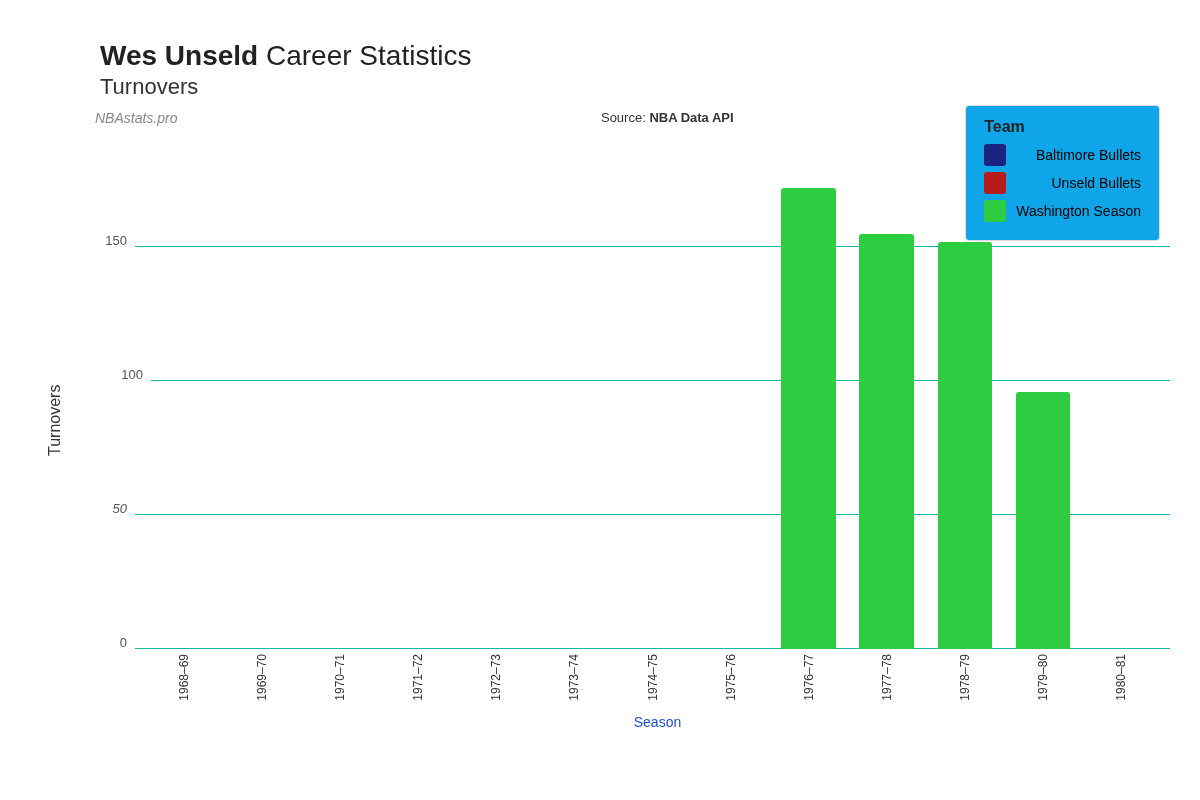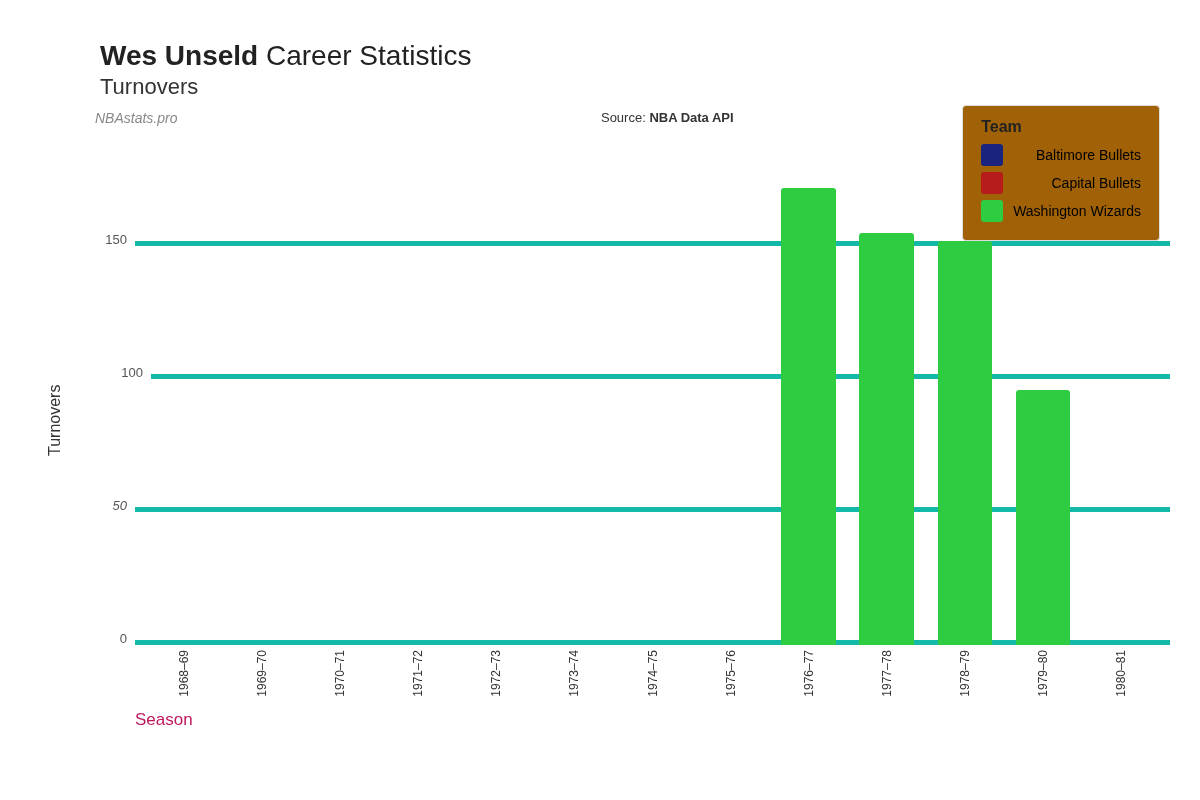--- a/index.html
+++ b/index.html
@@ -74,21 +74,21 @@
       font-size: 13px;
       color: #333;
     }
     .source-api strong {
       font-weight: bold;
     }
     .legend {
       position: absolute;
       top: -5px;
       right: 20px;
-      background: #a16207;
+      background: #0ea5e9;
       border: 1px solid #ddd;
       border-radius: 4px;
       padding: 12px 18px;
       font-size: 14px;
     }
     .legend-title {
       font-size: 16px;
       font-weight: bold;
       margin-bottom: 8px;
       color: #222;
@@ -115,21 +115,21 @@
       position: absolute;
       top: 0;
       left: 60px;
       right: 10px;
       bottom: 60px;
     }
     .grid-line {
       position: absolute;
       left: 0;
       right: 0;
-      border-top: 5px solid #14b8a6;
+      border-top: 1px solid #14b8a6;
       display: flex;
       align-items: center;
     }
     .grid-label {
       position: absolute;
       right: 100%;
       padding-right: 8px;
       font-size: 13px;
       color: #555;
       transform: translateY(-50%);
@@ -178,23 +178,23 @@
       padding-top: 5px;
     }
     .x-label {
       font-size: 12px;
       color: #333;
       writing-mode: vertical-rl;
       transform: rotate(180deg);
       white-space: nowrap;
     }
     .x-axis-title {
-      text-align: left;
-      font-size: 17px;
-      color: #be185d;
+      text-align: center;
+      font-size: 14px;
+      color: #1d4ed8;
       margin-top: 5px;
       padding-left: 60px;
     }
   </style>
 </head>
 <body>
 
 <div class="chart-container">
   <div class="title-area">
     <div class="main-title">
@@ -212,25 +212,25 @@
       </div>
 
       <div class="legend">
         <div class="legend-title">Team</div>
         <div class="legend-item">
           <div class="legend-color" style="background:#1a237e;"></div>
           <span>Baltimore Bullets</span>
         </div>
         <div class="legend-item">
           <div class="legend-color" style="background:#b71c1c;"></div>
-          <span>Capital Bullets</span>
+          <span>Unseld Bullets</span>
         </div>
         <div class="legend-item">
           <div class="legend-color" style="background:#2ecc40;"></div>
-          <span>Washington Wizards</span>
+          <span>Washington Season</span>
         </div>
       </div>
 
       <div class="plot-area">
         <div class="grid-lines" id="grid-lines">
             <div class="grid-line" style="bottom: 0%; position: absolute; left: 0px; right: 0px;">
               <span class="grid-label">0</span>
             </div>
             <div class="grid-line" style="bottom: 26.3158%; position: absolute; left: 0px; right: 0px; font-style: italic;">
               <span class="grid-label">50</span>

